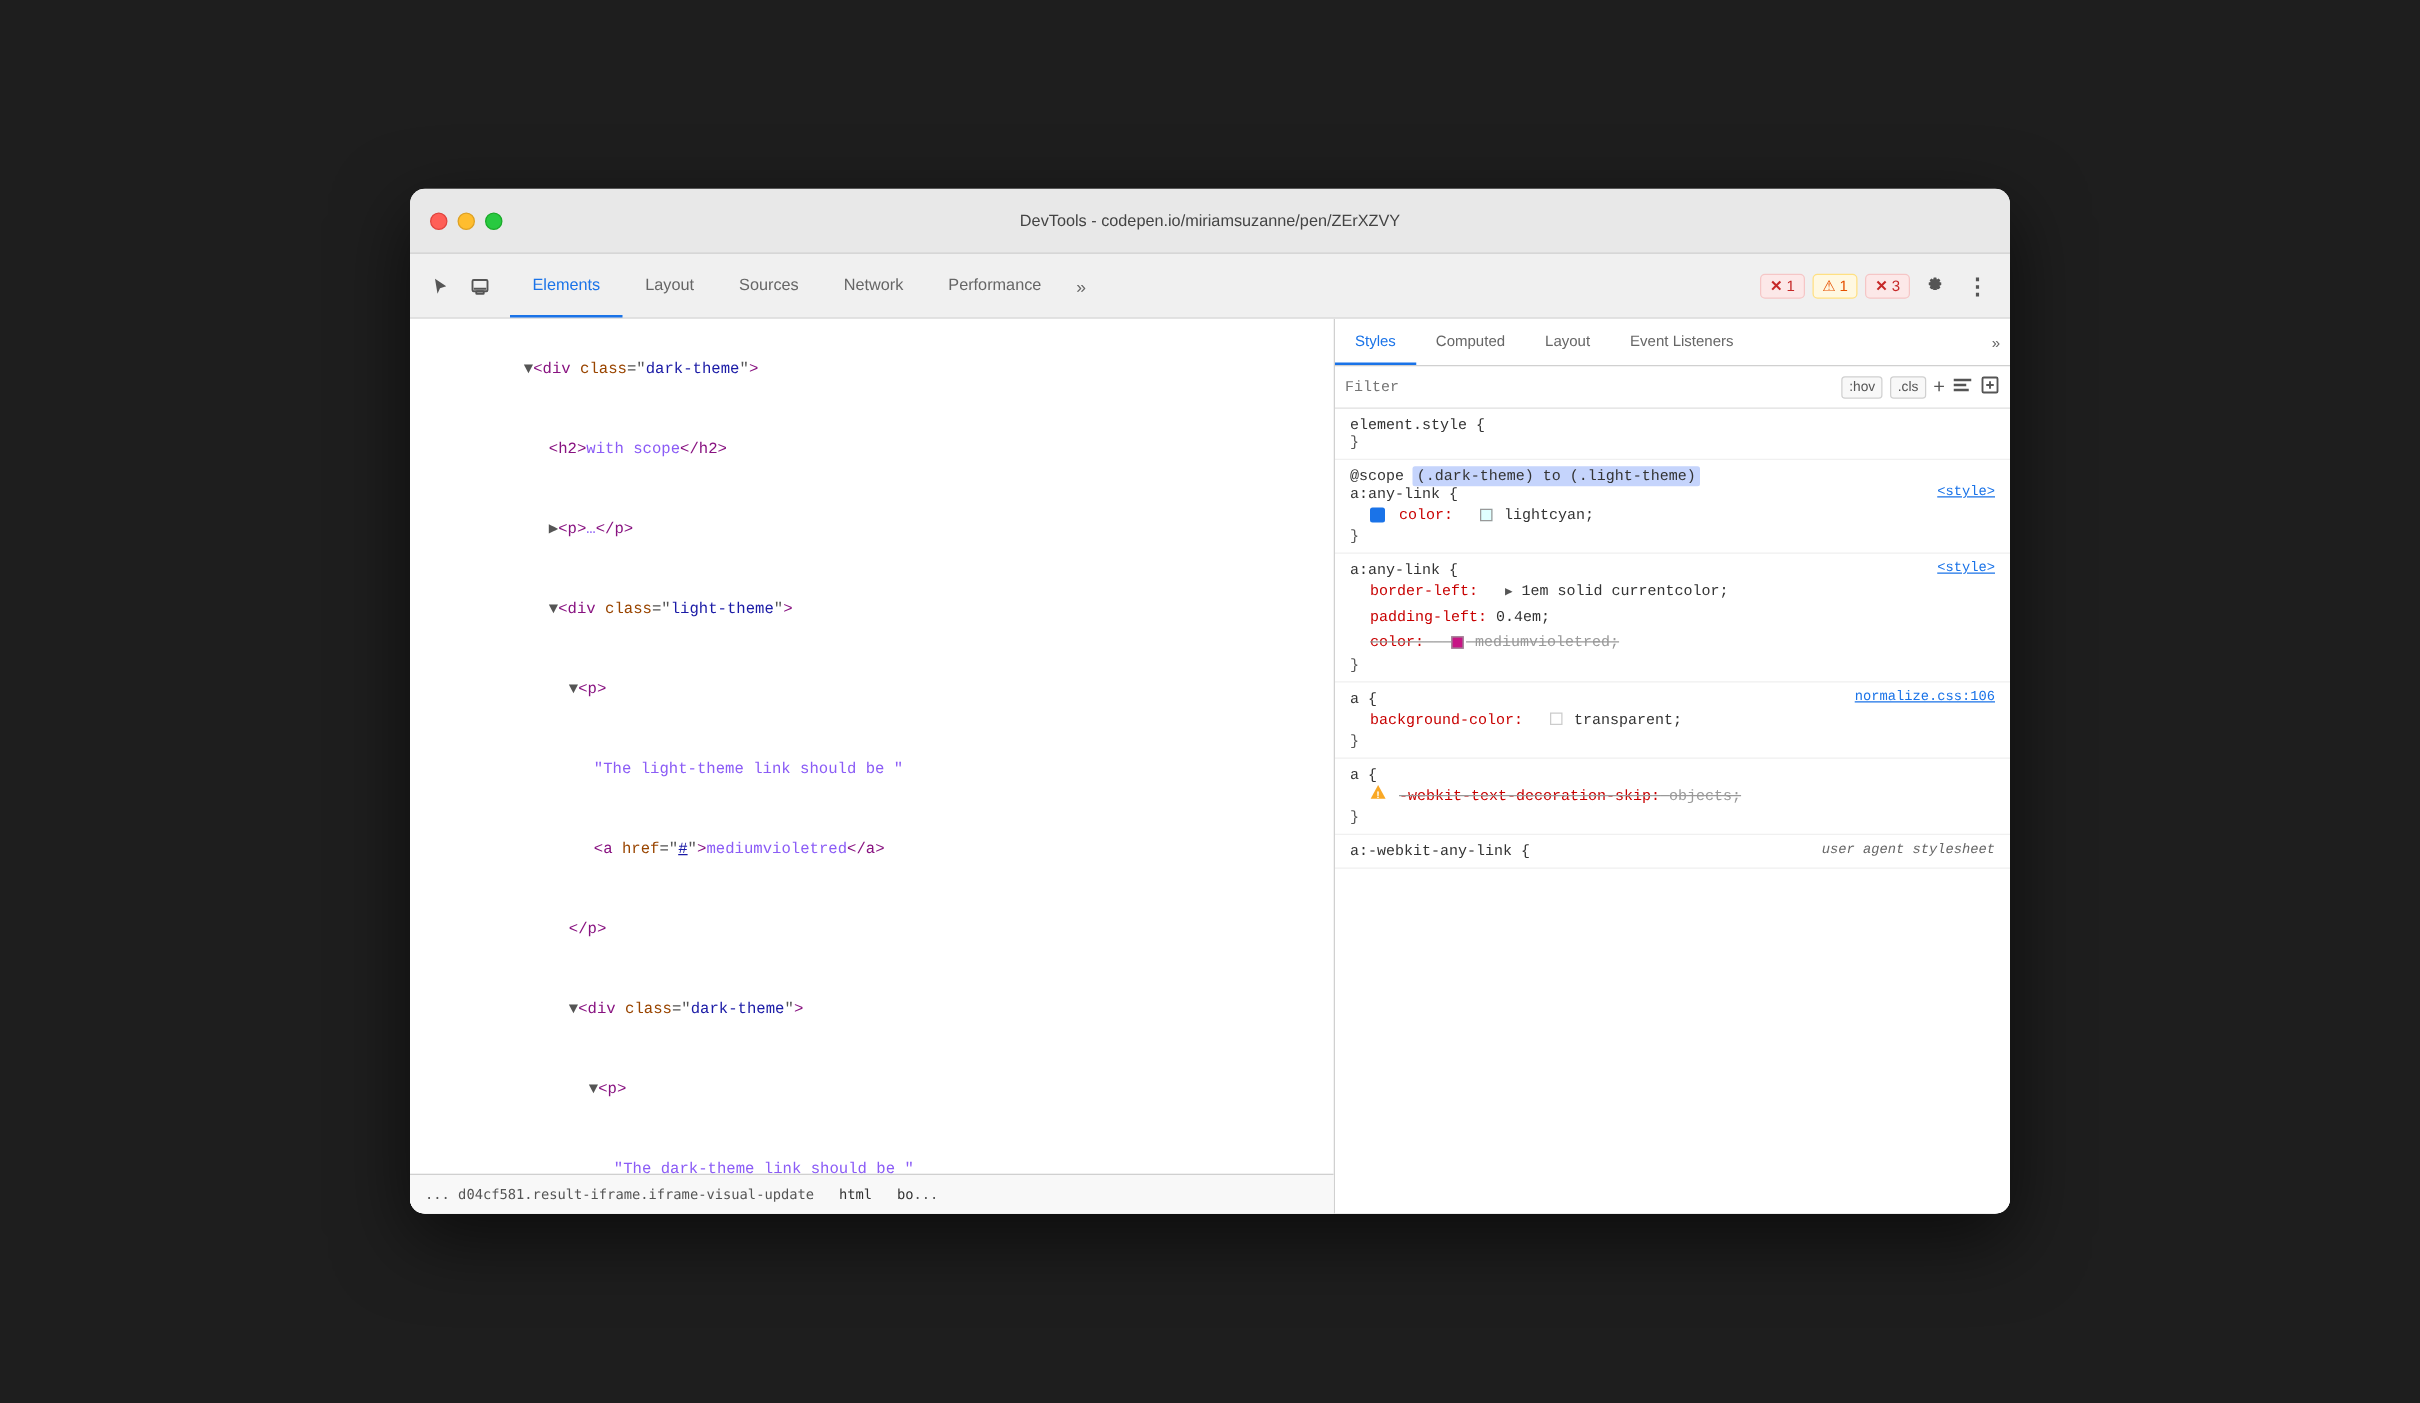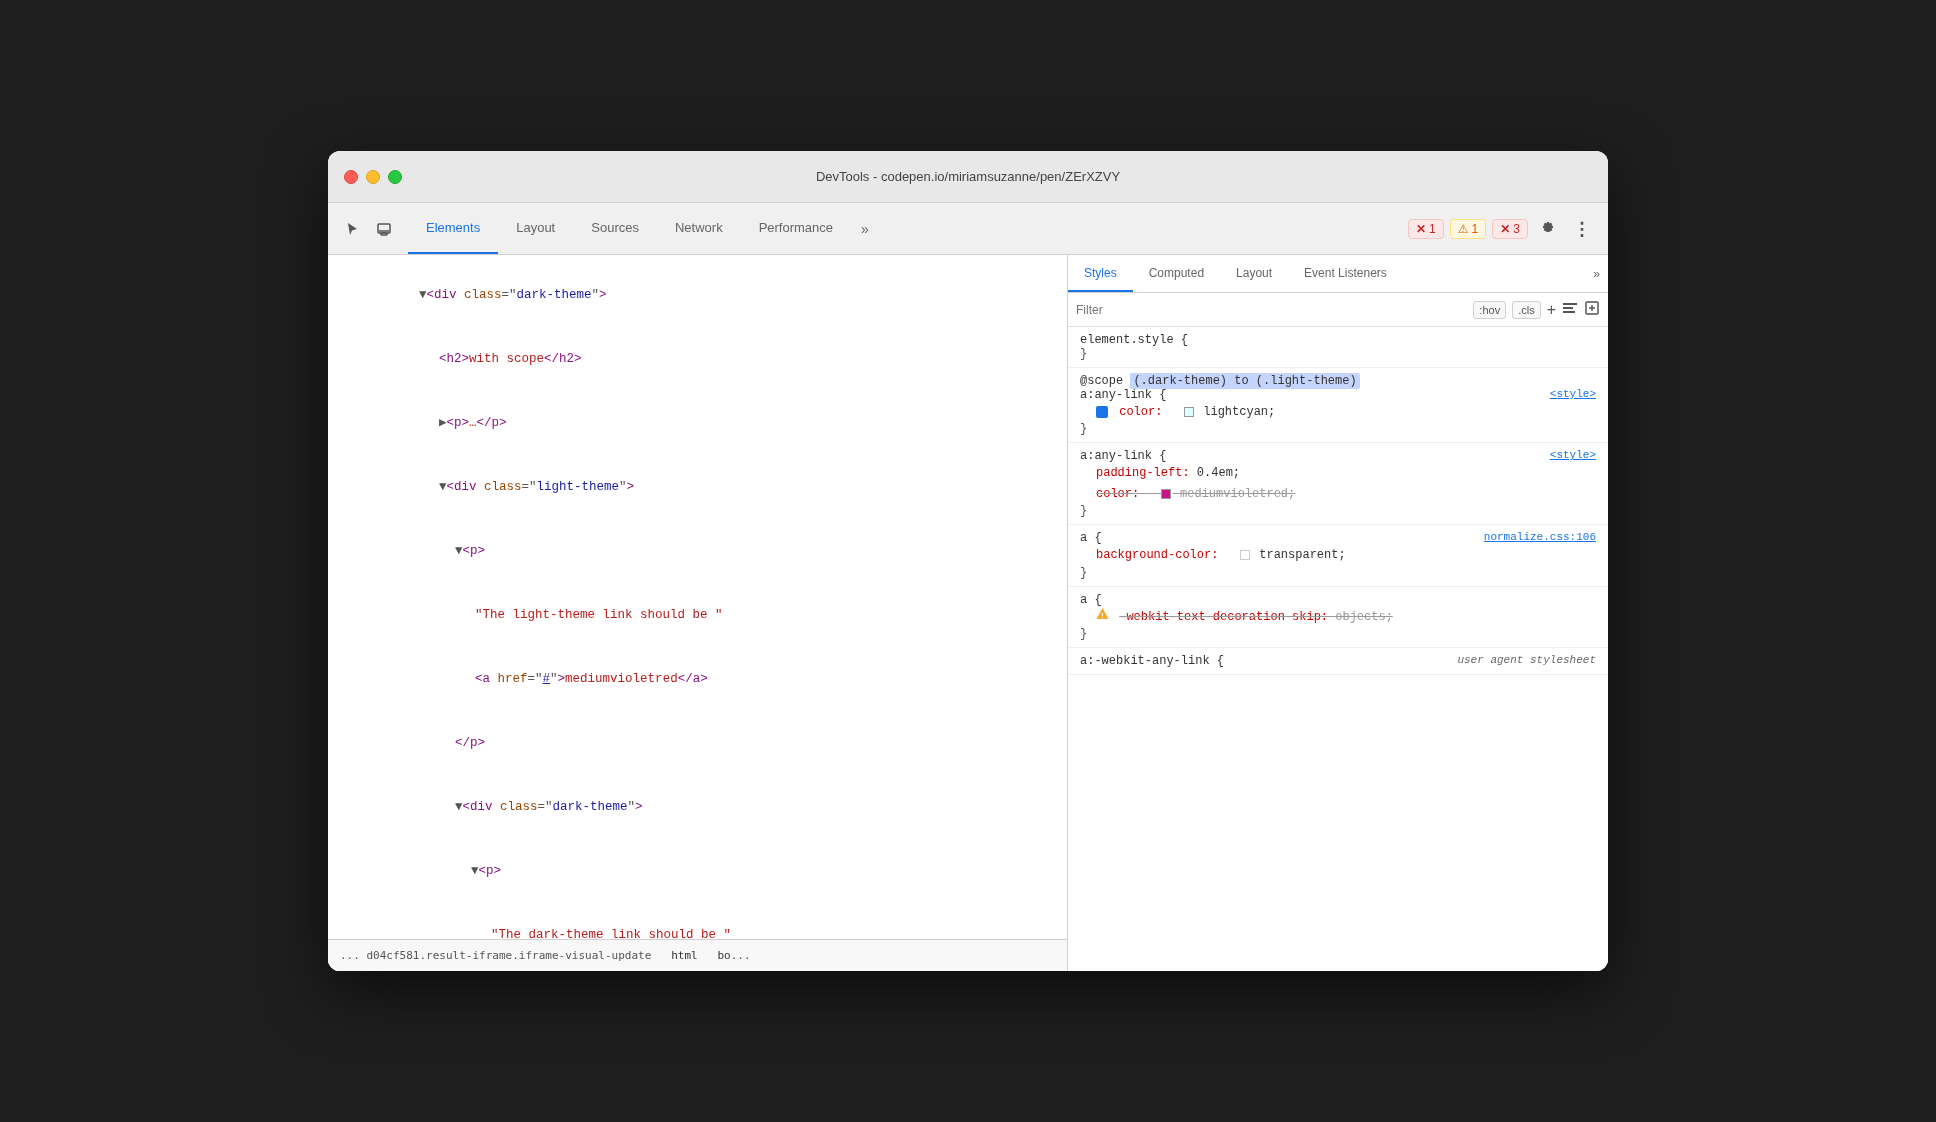--- a/index.html
+++ b/index.html
@@ -183,21 +183,21 @@
     }
     .dom-line {
       padding: 2px 0px 2px 16px;
       line-height: 1.6;
       white-space: pre;
       cursor: default;
     }
     .tag { color: #881280; }
     .attr-name { color: #994500; text-align: center; }
     .attr-value { color: #1a1aa6; }
-    .text-content { color: #b91c1c; }
+    .text-content { color: #8b5cf6; }
     .punctuation { color: #555; }
     .dom-footer {
       height: 32px;
       border-top: 1px solid #d0d0d0;
       display: flex;
       align-items: center;
       padding: 0 12px;
       font-family: 'Menlo', monospace;
       font-size: 11px;
       color: #555;
@@ -252,20 +252,21 @@
       gap: 6px;
       flex-shrink: 0;
     }
     .filter-input {
       flex: 1;
       border: none;
       outline: none;
       font-size: 12px;
       color: #333;
       background: transparent;
+      font-family: Liberation Mono, monospace;
     }
     .filter-btn {
       font-size: 11px;
       color: #555;
       cursor: pointer;
       padding: 2px 5px;
       border-radius: 3px;
       border: 1px solid #d0d0d0;
       background: #f8f8f8;
     }
@@ -541,20 +542,26 @@
             <span class="css-brace">}</span>
           </div>
         </div>
 
         <div class="css-rule">
           <div>
             <span class="css-selector">a:any-link {</span>
             <span class="css-source">&lt;style&gt;</span>
           </div>
 
+          <div class="css-prop">
+            <span class="css-prop-name">border-left:</span>
+            <span>&nbsp;</span>
+            <span style="color:#555;font-size:10px;">▶</span>
+            <span class="css-prop-value"> 1em solid currentcolor;</span>
+          </div>
 
           <div class="css-prop">
             <span class="css-prop-name">padding-left:</span>
             <span class="css-prop-value"> 0.4em;</span>
           </div>
 
           <div class="css-prop">
             <span class="css-prop-strikethrough">
               <span style="color:#c80000;">color:</span>
               <span>&nbsp;</span>

